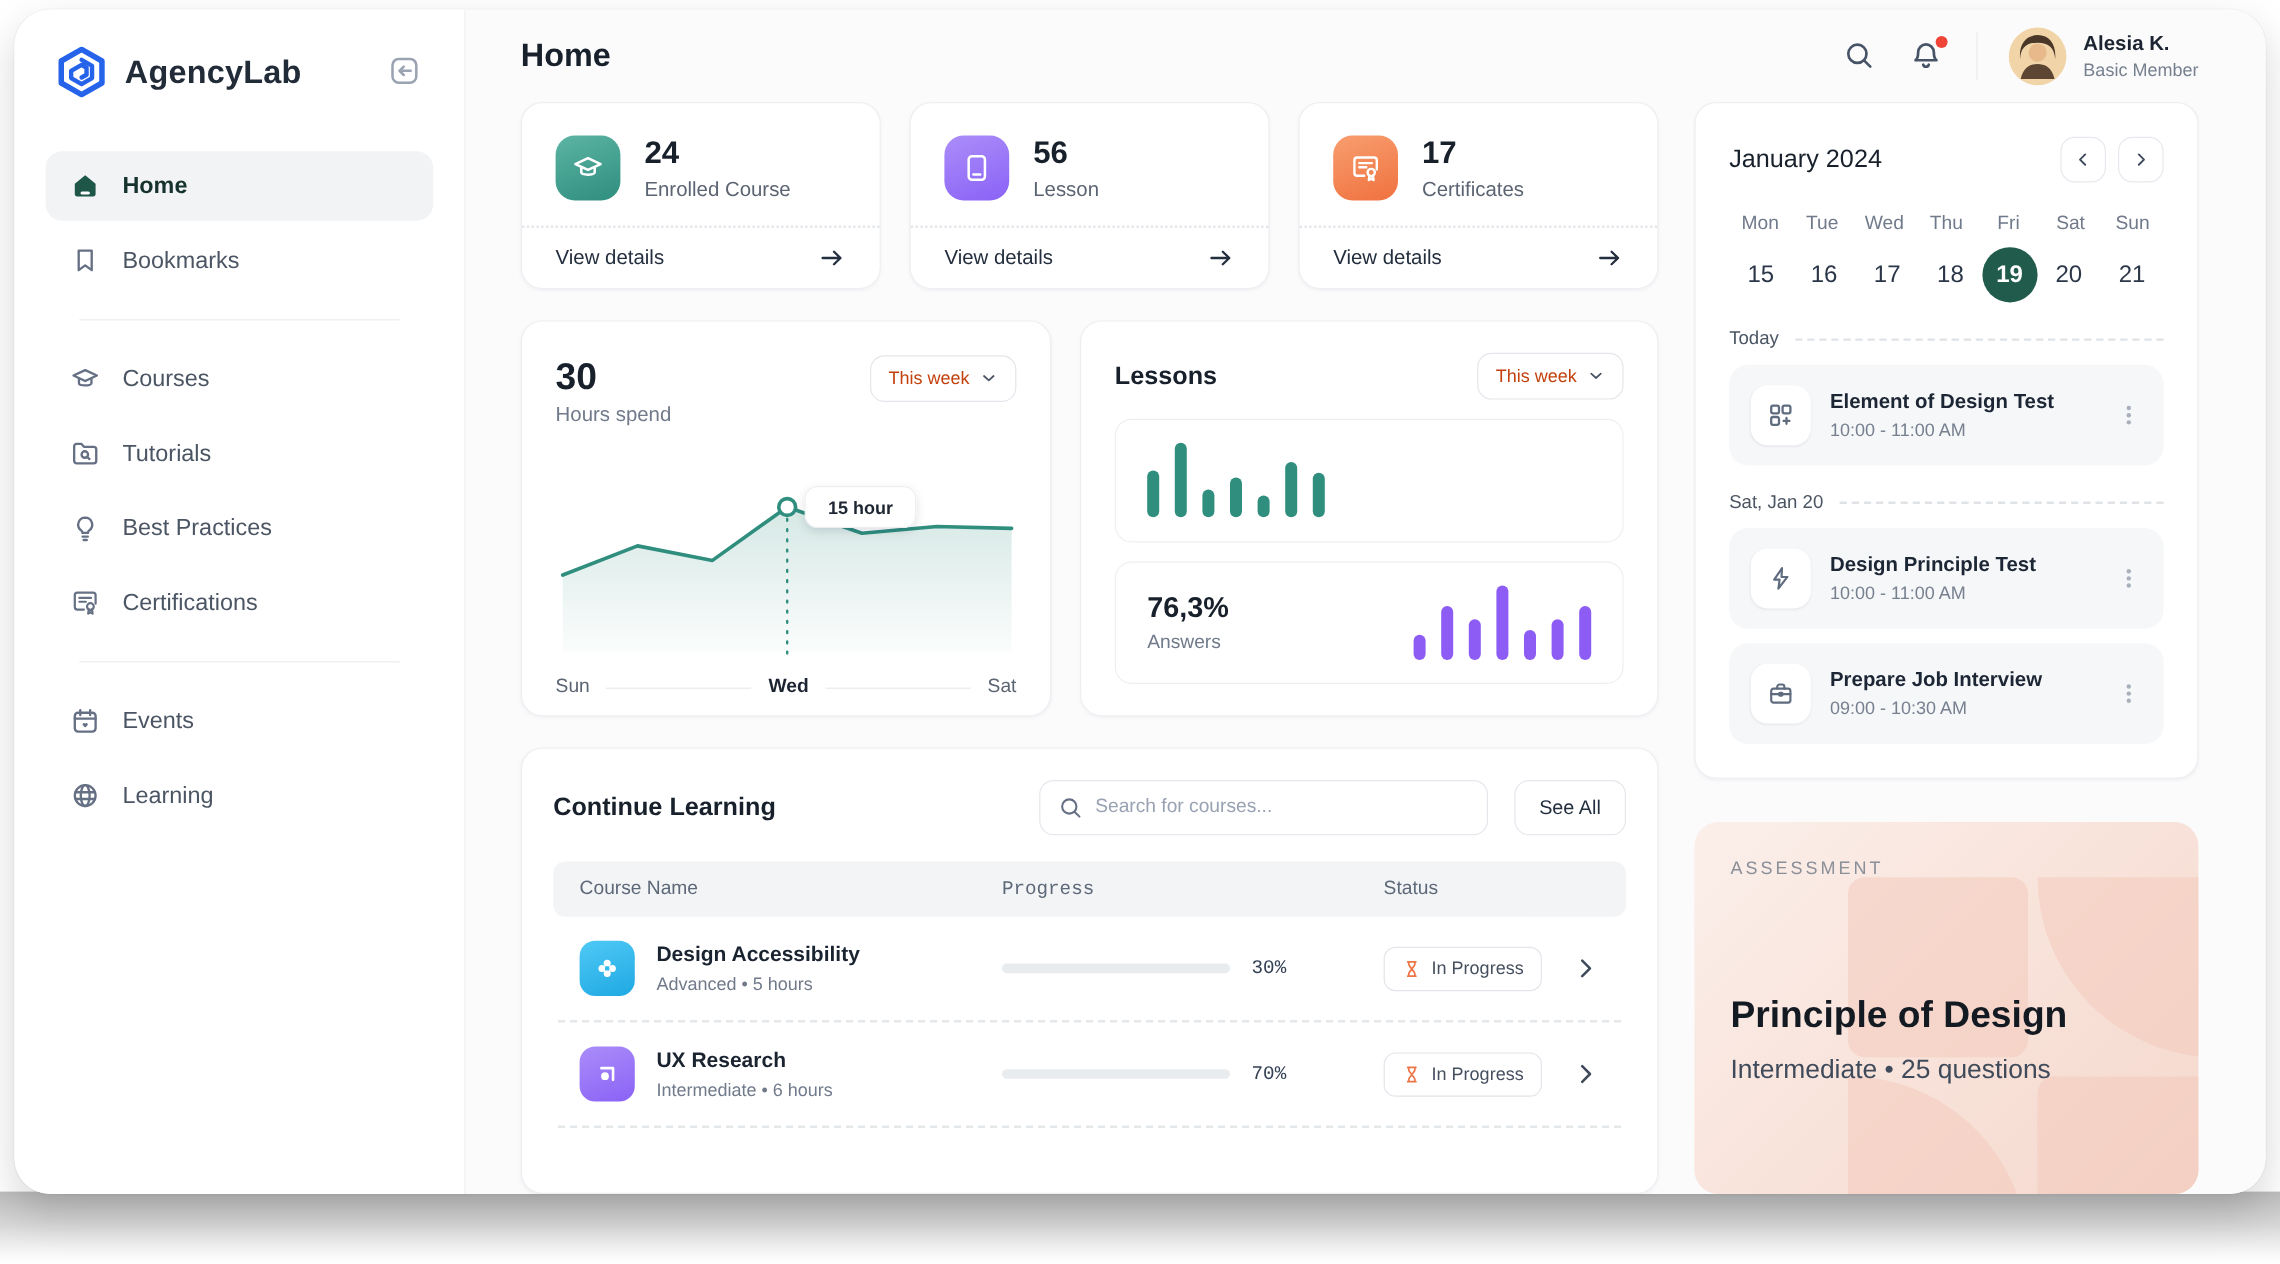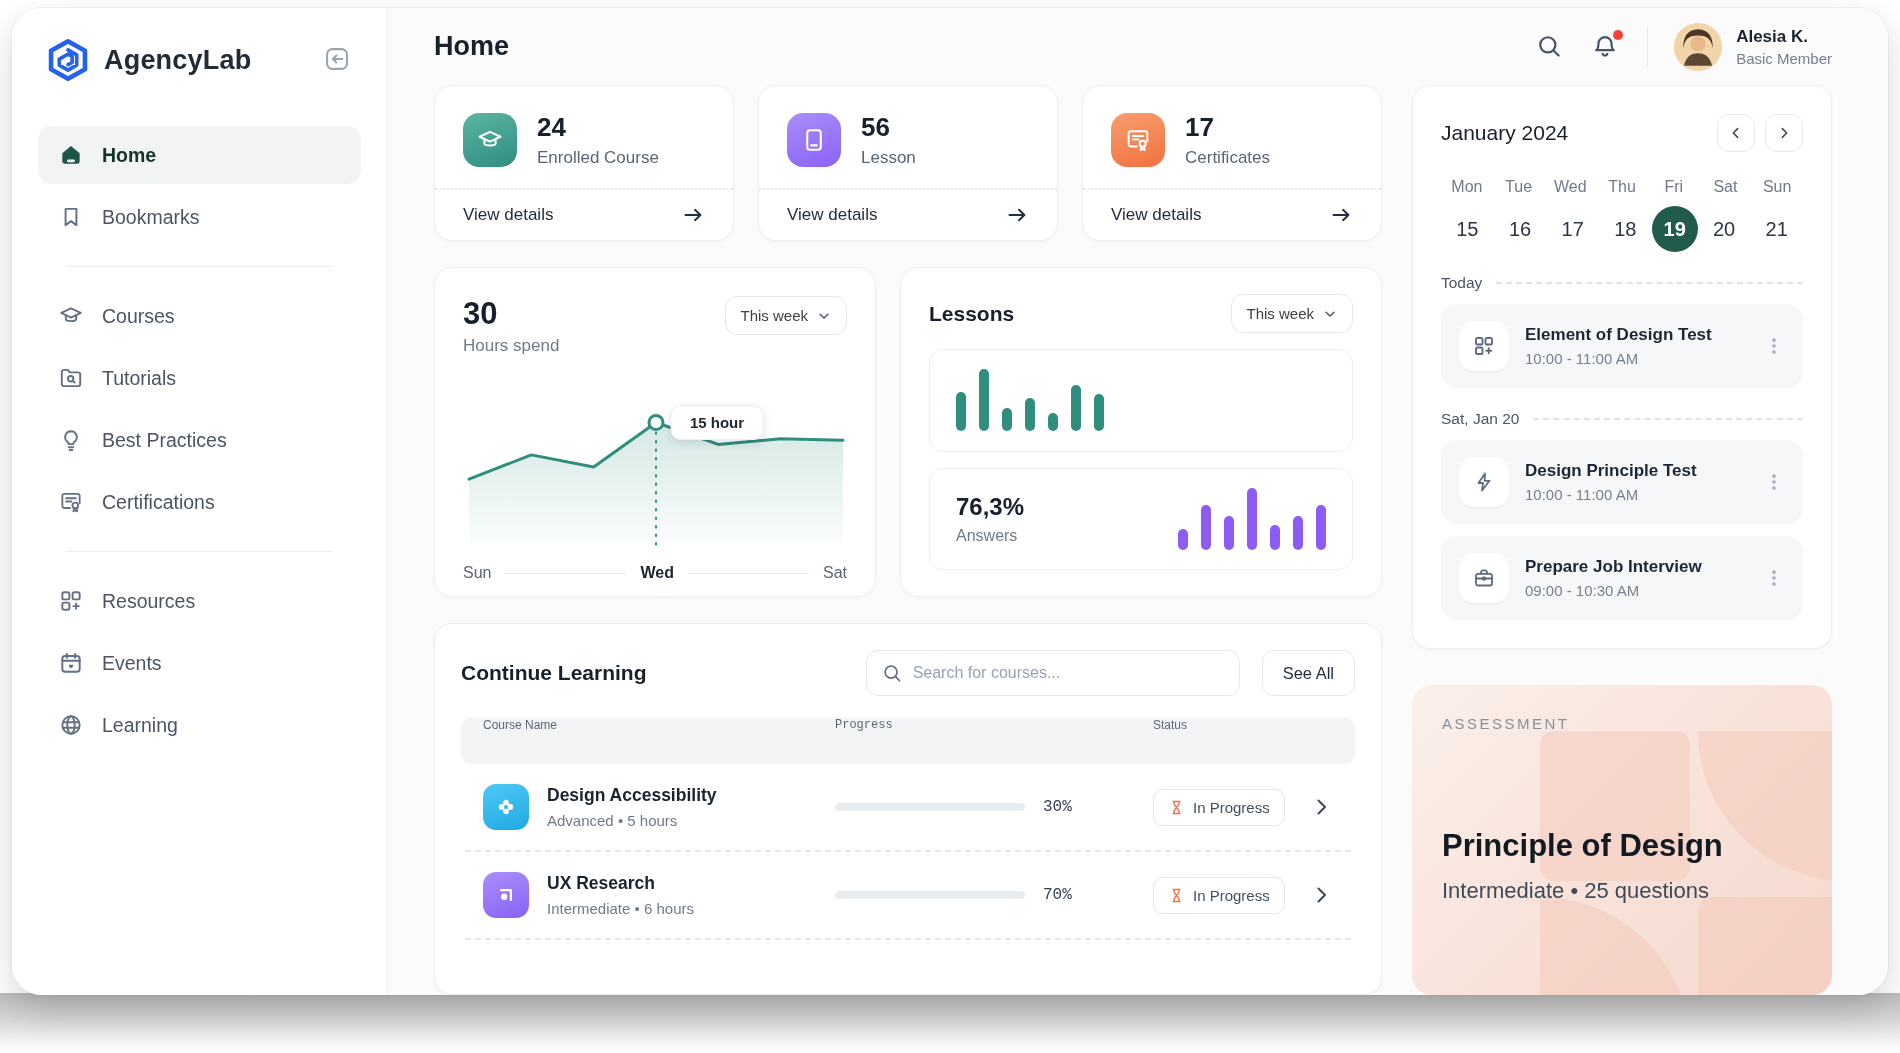--- a/index.html
+++ b/index.html
@@ -55,22 +55,22 @@
   .tile-orange { background:linear-gradient(160deg,#F89E6F,#F0713F); }
   .tile-cyan   { background:linear-gradient(160deg,#4FC9F5,#1FA9E3); }
   .stat-value { font-size:26px; font-weight:700; color:#17202B; }
   .stat-label { font-size:17px; color:#5B6472; margin-top:5px; }
   .stat-foot { border-top:2px dotted #E3E6EA; display:flex; align-items:center;
     padding:13px 28px; font-size:17px; color:#232E3E; cursor:pointer; }
   .stat-foot span { flex:1; }
 
   
   .charts-row { display:flex; gap:24px; margin-top:26px; }
-  .pill { display:flex; align-items:flex-end; gap:8px; border:1px solid #E3E6EA; border-radius:12px;
-    padding:10px 14px; font-size:15px; color:#404040; background:#fff; cursor:pointer; white-space:nowrap; }
+  .pill { display:flex; align-items:flex-start; gap:8px; border:1px solid #E3E6EA; border-radius:12px;
+    padding:10px 14px; font-size:15px; color:#c2410c; background:#fff; cursor:pointer; white-space:nowrap; }
   .hours-card { width:442px; flex:0 0 442px; height:330px; padding:28px; display:flex; flex-direction:column; }
   .hours-head { display:flex; align-items:flex-start; }
   .hours-head .hv { flex:1; }
   .hours-value { font-size:31px; font-weight:700; color:#17202B; }
   .hours-label { font-size:17px; color:#707A8A; margin-top:4px; }
   .hours-chart { flex:1; margin-top:6px; position:relative; }
   .axis-row { display:flex; align-items:center; font-size:16px; color:#5B6472; margin-top:2px; }
   .axis-line { flex:1; height:1px; background:#E7EAED; margin:0 14px; }
 
   .lessons-card { flex:1; height:330px; padding:26px 28px; display:flex; flex-direction:column; }
@@ -89,21 +89,21 @@
   .cl-head { display:flex; align-items:center; gap:22px; }
   .cl-title { flex:1; font-size:21px; font-weight:700; color:#17202B; }
   .search-box { width:374px; height:46px; border:1px solid #E4E7EC; border-radius:12px;
     display:flex; align-items:center; gap:10px; padding:0 14px; background:#fff; }
   .search-box input { border:none; outline:none; font-size:16px; color:#344054; flex:1;
     font-family:"Liberation Sans", sans-serif; background:transparent; }
   .search-box input::placeholder { color:#98A2B3; }
   .see-all { border:1px solid #E4E7EC; border-radius:12px; height:46px; padding:0 20px;
     font-size:16.5px; color:#232E3E; background:#fff; display:flex; align-items:center; cursor:pointer; }
   .thead { margin-top:22px; background:#F2F4F6; border-radius:10px; height:46px;
-    display:flex; align-items:flex-start; font-size:12px; color:#5D6878; padding:0 22px; }
+    display:flex; align-items:center; font-size:16px; color:#5D6878; padding:0 22px; }
   .col-name { width:352px; }
   .col-progress { width:318px; display:flex; align-items:center; gap:18px;font-family:Liberation Mono, monospace; }
   .col-status { flex:1; }
   .trow { display:flex; align-items:center; padding:0 22px; height:86px; }
   .trow-sep { border-top:2px dashed #E5E8EB; margin:0 4px; }
   .course-cell { display:flex; align-items:center; gap:18px; width:352px; }
   .course-name { font-size:17.5px; font-weight:700; color:#1A2330; }
   .course-meta { font-size:15px; color:#707A8A; margin-top:6px; }
   .track { width:190px; height:8px; border-radius:5px; background:#E9ECEF; overflow:hidden; }
   .fill { height:100%; border-radius:5px; background:#2F8E7E; }
@@ -223,29 +223,20 @@
             <path d="M20 13 V6.5 a2 2 0 0 0 -2 -2 H6 a2 2 0 0 0 -2 2 V15.5 a2 2 0 0 0 2 2 H11"></path>
             <path d="M7.5 8.5 H16.5 M7.5 11.5 H12.5"></path>
             <circle cx="16" cy="15.2" r="2.6"></circle>
             <path d="M14.8 17.4 L14.3 20.6 L16 19.6 L17.7 20.6 L17.2 17.4"></path>
           </svg>
           <span>Certifications</span>
         </div>
 
         <div class="nav-divider"></div>
 
-        <div class="nav-item">
-          <svg class="nicon" viewBox="0 0 24 24" fill="none" stroke="#667085" stroke-width="1.8" stroke-linejoin="round" stroke-linecap="round">
-            <rect x="4" y="4" width="6.5" height="6.5" rx="1.6"></rect>
-            <rect x="13.5" y="4" width="6.5" height="6.5" rx="1.6"></rect>
-            <rect x="4" y="13.5" width="6.5" height="6.5" rx="1.6"></rect>
-            <path d="M16.75 14.3 V19.2 M14.3 16.75 H19.2"></path>
-          </svg>
-          <span>Resources</span>
-        </div>
         <div class="nav-item">
           <svg class="nicon" viewBox="0 0 24 24" fill="none" stroke="#667085" stroke-width="1.8" stroke-linejoin="round" stroke-linecap="round">
             <rect x="4" y="5.5" width="16" height="14.5" rx="2.5"></rect>
             <path d="M8.2 3.6 V7.2 M15.8 3.6 V7.2 M4 10 H20"></path>
             <path d="M12 16.8 c-1.7-1.1-2.4-2.1-1.8-3 .4-.7 1.4-.6 1.8 0 .4-.6 1.4-.7 1.8 0 .6.9-.1 1.9-1.8 3 Z" fill="#667085" stroke="none"></path>
           </svg>
           <span>Events</span>
         </div>
         <div class="nav-item">
           <svg class="nicon" viewBox="0 0 24 24" fill="none" stroke="#667085" stroke-width="1.8" stroke-linecap="round">

